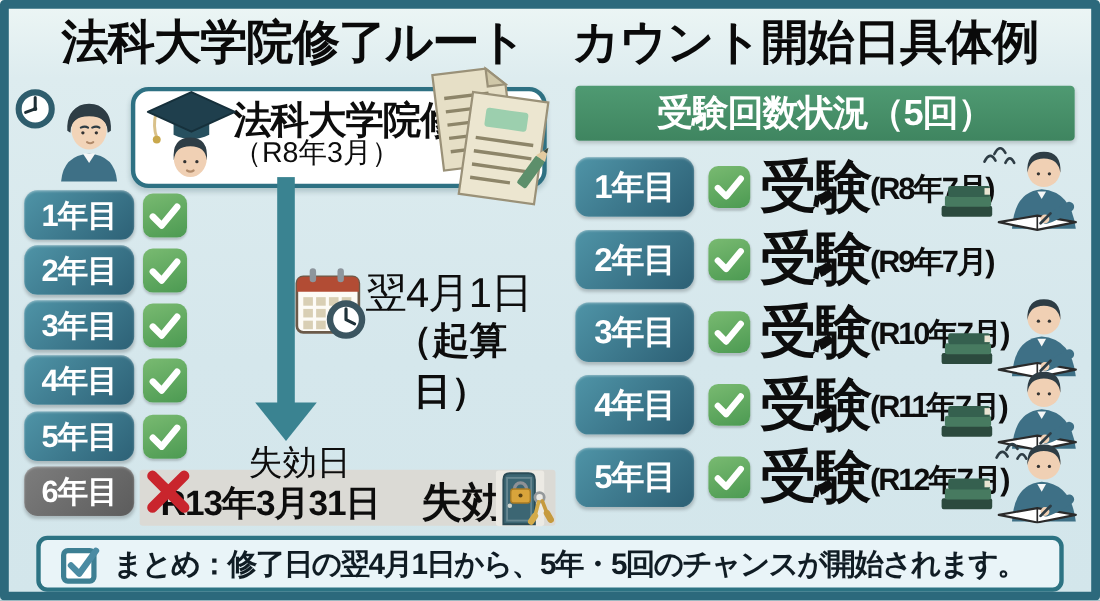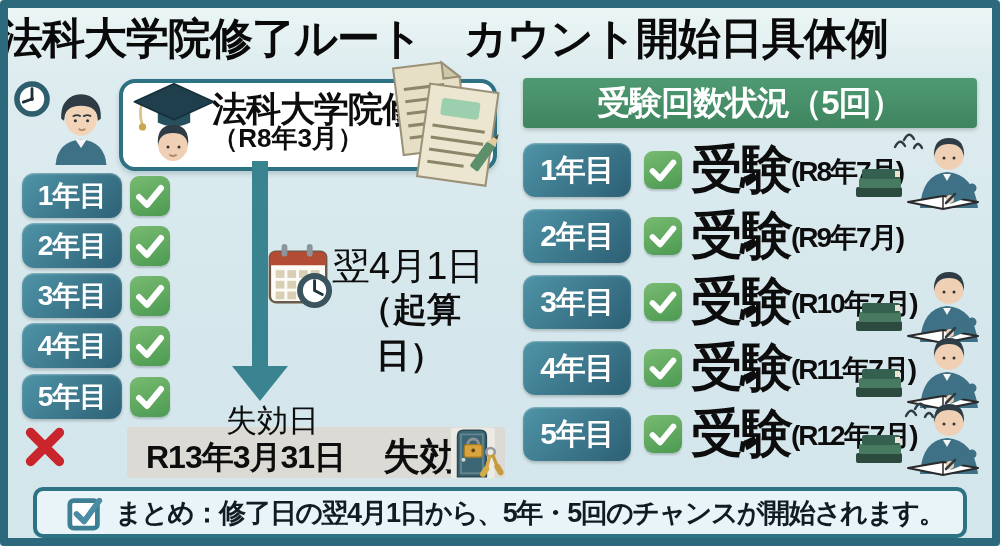--- a/index.html
+++ b/index.html
@@ -4,28 +4,28 @@
 <style>
   html,body{margin:0;padding:0;background:#9db6bd;}
   .canvas{
     position:relative;width:1000px;height:546px;overflow:hidden;
     background:linear-gradient(180deg,#edf6f5 0%,#ddecef 13%,#d5e7ec 60%,#d3e6eb 100%);
     font-family:"Liberation Sans","DejaVu Sans",sans-serif;color:#0d0d0d;
   }
   .frame{position:absolute;inset:0;border:8px solid #2c697c;border-radius:4px;pointer-events:none;z-index:60;}
   .abs{position:absolute;}
   .title{
-    position:absolute;left:0;top:10px;width:100%;
+    position:absolute;left:0;top:10px;width:100%;text-align:center;
     font-size:43px;font-weight:900;letter-spacing:-1px;color:#0a0a0a;
   }
   
   .comp-box{position:absolute;left:119px;top:79px;width:370px;height:84px;background:#fff;
     border:4px solid #2e7183;border-radius:16px;box-shadow:0 3px 5px rgba(20,60,70,.2);}
   .comp-title{position:absolute;left:212px;top:86px;font-size:35px;font-weight:900;letter-spacing:-1px;}
-  .comp-date{position:absolute;left:203px;top:121px;width:170px;text-align:center;font-size:26px;font-weight:700;}
+  .comp-date{position:absolute;left:203px;top:121px;width:170px;text-align:center;font-size:26px;font-weight:400;}
   
   .startdate{position:absolute;left:332px;top:241px;font-size:38px;font-weight:400;letter-spacing:-1px;}
   .startdate-sub{position:absolute;left:330px;top:287px;width:160px;text-align:center;font-size:34px;font-weight:800;}
   
   .lrow{position:absolute;left:22px;height:45px;display:flex;align-items:center;gap:8px;}
   .year-label{
     width:100px;height:45px;border-radius:12px;display:flex;align-items:center;justify-content:center;
     background:linear-gradient(135deg,#4f94a7 0%,#2d6176 100%);color:#fff;font-size:28px;font-weight:800;
     box-shadow:inset 0 1px 2px rgba(255,255,255,.35),0 2px 3px rgba(0,0,0,.2);letter-spacing:-1px;
   }
@@ -53,21 +53,21 @@
     background:linear-gradient(135deg,#4f94a7 0%,#2c5f74 100%);color:#fff;font-size:30px;font-weight:800;
     box-shadow:inset 0 1px 2px rgba(255,255,255,.35),0 2px 3px rgba(0,0,0,.2);letter-spacing:-1px;
   }
   .rrow .check-box{margin-left:13px;width:38px;height:38px;}
   .raction{margin-left:9px;font-size:52px;font-weight:900;letter-spacing:-2px;}
   .rdate{font-size:28px;font-weight:800;letter-spacing:-2px;margin-top:4px;}
   
   .summary{
     position:absolute;left:33px;top:487px;width:934px;height:51px;box-sizing:border-box;
     border:4px solid #2c7383;border-radius:10px;background:#e9f4f8;
-    display:flex;align-items:center;padding-left:30px;z-index:20;
+    display:flex;align-items:center;padding-left:18px;z-index:20;
   }
   .summary-text{font-size:27px;font-weight:800;color:#101c24;margin-left:10px;letter-spacing:-1.5px;}
   svg{display:block;}
 </style>
 </head>
 <body>
 
 <div class="canvas">
 
   <svg width="0" height="0" style="position:absolute" aria-hidden="true">
@@ -216,20 +216,21 @@
   </div>
   <div class="lrow" style="top:374px">
     <div class="year-label">5年目</div>
     <div class="check-box">
         <svg width="40" height="40" viewBox="0 0 40 40">
           <use href="#sym-check"></use>
         </svg>
       </div>
   </div>
   <div class="lrow" style="top:424px;z-index:6">
+    <div class="year-label gray">6年目</div>
     <svg width="46" height="46" viewBox="0 0 48 48">
       <path d="M9 9 L39 39 M39 9 L9 39" stroke="#c9252d" stroke-width="10" stroke-linecap="round"></path>
     </svg>
   </div>
 
   <div class="expiry-strip"></div>
   <div class="expiry-title">失効日</div>
   <div class="expiry-date">R13年3月31日</div>
   <div class="expiry-status">失効</div>
   <svg class="abs" style="left:450px;top:426px;z-index:6" width="54" height="54" viewBox="0 0 62 64">

